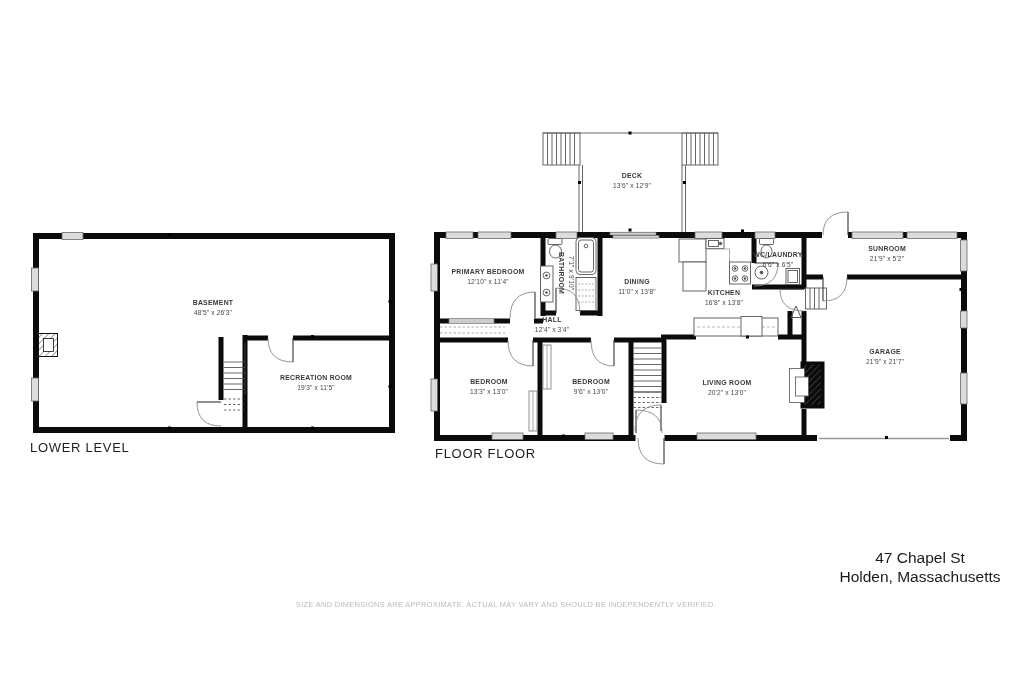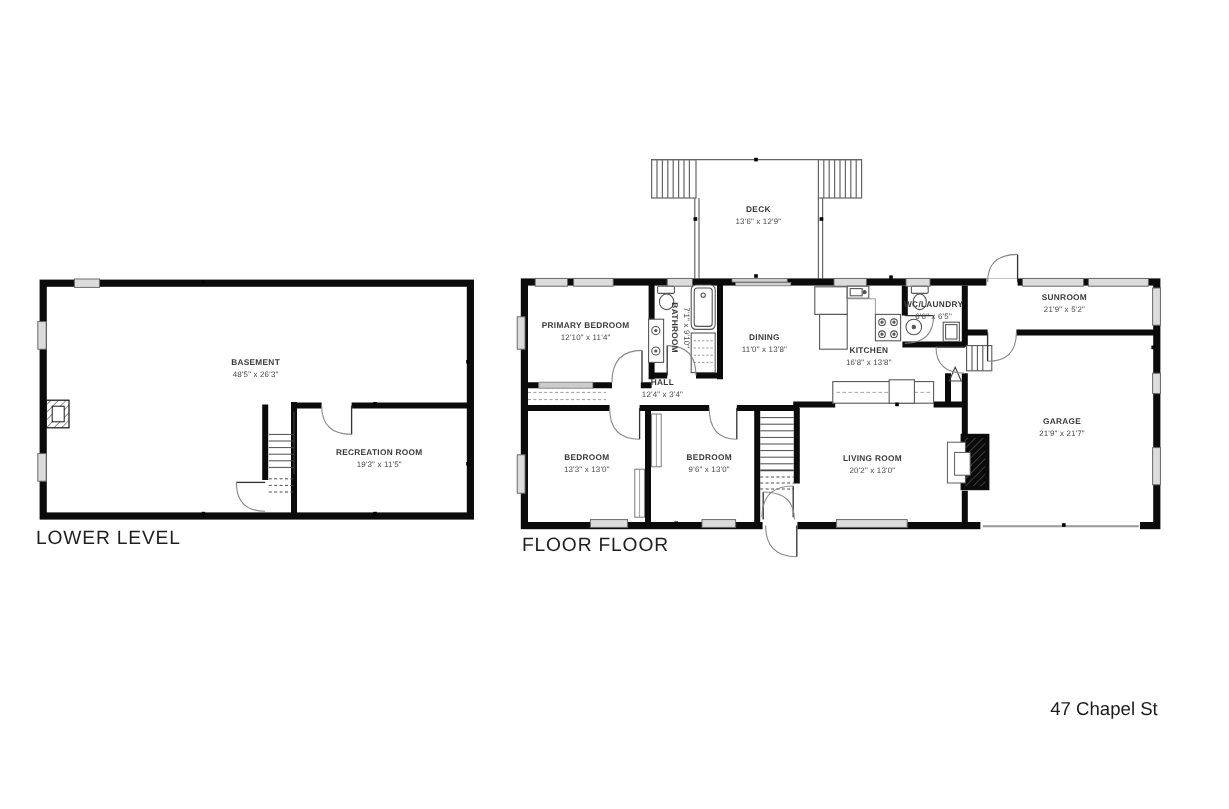--- a/index.html
+++ b/index.html
@@ -4,21 +4,21 @@
 <style>
   html,body{margin:0;padding:0;background:#fff;}
   .canvas{position:relative;width:1024px;height:674px;background:#fff;overflow:hidden;
           font-family:"Liberation Sans",sans-serif;}
   .plan-svg{position:absolute;left:0;top:0;}
   .room-label{position:absolute;transform:translateX(-50%);text-align:center;white-space:nowrap;
               color:#3a3a3a;line-height:1.45;}
   .room-label .rn{font-size:6.9px;font-weight:600;letter-spacing:.25px;}
   .room-label .rd{font-size:6.6px;font-weight:500;letter-spacing:.15px;color:#474747;}
   .room-label.vertical{transform:translate(-50%,-50%);writing-mode:vertical-lr;line-height:1.5;}
-  .floor-title{position:absolute;font-size:16px;font-weight:500;color:#1f1f1f;letter-spacing:.7px;}
+  .floor-title{position:absolute;font-size:13px;font-weight:500;color:#1f1f1f;letter-spacing:.7px;}
   .disclaimer{position:absolute;transform:translateX(-50%);font-size:7.4px;color:#b9b9b9;
               letter-spacing:.35px;white-space:nowrap;}
   .address{position:absolute;transform:translateX(-50%);text-align:center;font-size:15.5px;
            color:#1b1b1b;line-height:1.25;white-space:nowrap;}
 </style>
 </head>
 <body>
 
 <div class="canvas">
 
@@ -306,18 +306,20 @@
     <div class="rd">20'2" x 13'0"</div>
   </div>
   <div class="room-label" style="left:885px;top:347px">
     <div class="rn">GARAGE</div>
     <div class="rd">21'9" x 21'7"</div>
   </div>
 
   <div class="floor-title" style="left:30px;top:440px">LOWER LEVEL</div>
   <div class="floor-title" style="left:435px;top:446px">FLOOR FLOOR</div>
 
-
-  <div class="address" style="left:920px;top:582px">
+  <div class="disclaimer" style="left:506px;top:600px">SIZE AND DIMENSIONS ARE APPROXIMATE. ACTUAL MAY VARY AND SHOULD BE INDEPENDENTLY VERIFIED.</div>
+
+  <div class="address" style="left:920px;top:548px">
     <div>47 Chapel St</div>
+    <div>Holden, Massachusetts</div>
   </div>
 
 </div>
 
 </body></html>

